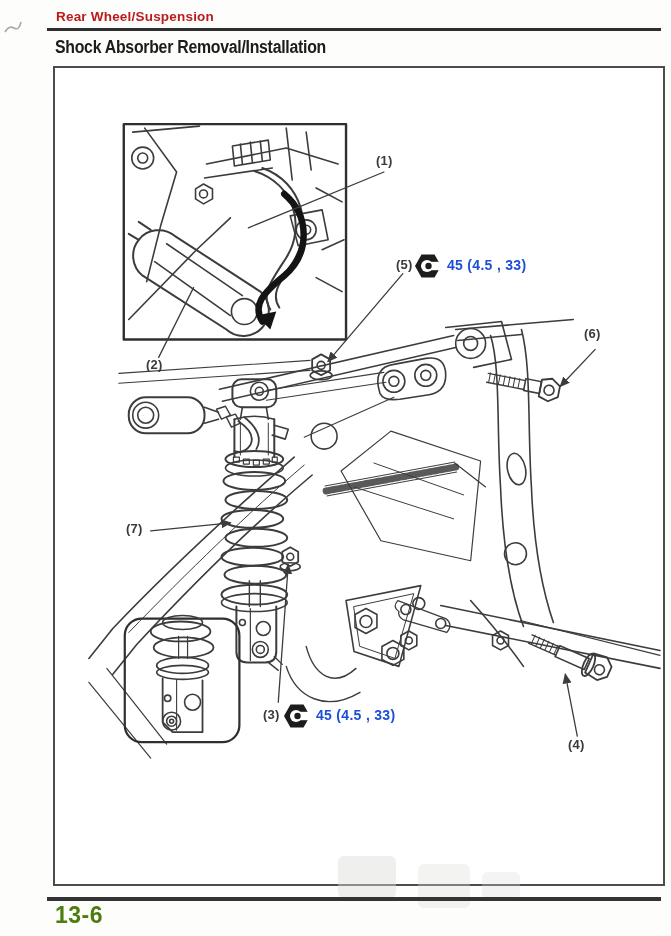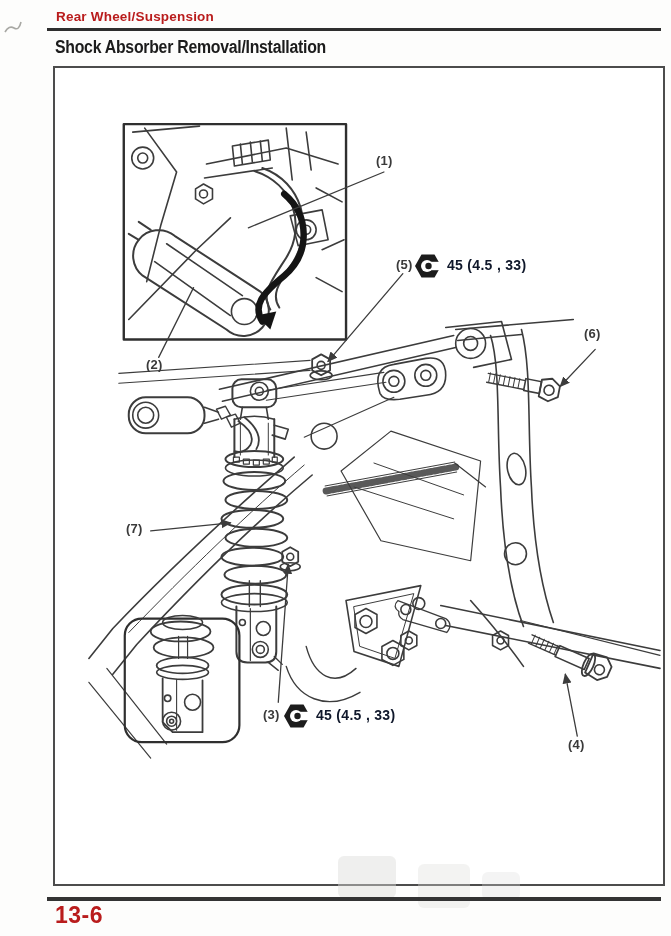--- a/index.html
+++ b/index.html
@@ -26,28 +26,28 @@
     left:53px;top:66px;width:608px;height:816px;
     border:2px solid #4c4c4c;background:#fff;
   }
   .diagram-frame svg{position:absolute;left:0;top:0;}
   
   .callout{
     position:absolute;font-size:13px;font-weight:600;color:#3a3a3a;
     letter-spacing:.2px;white-space:nowrap;
   }
   .torque-value{
-    position:absolute;font-size:14px;font-weight:bold;color:#0f172a;
+    position:absolute;font-size:14px;font-weight:bold;color:#1d4ed8;
     letter-spacing:.3px;white-space:nowrap;
   }
   .torque-icon{position:absolute;width:28px;height:30px;}
   
   .footer-rule{left:47px;top:897px;width:614px;height:4px;background:#333;}
   .page-number{
-    left:55px;top:902px;font-size:23px;font-weight:bold;color:#b91c1c;
+    left:55px;top:902px;font-size:23px;font-weight:bold;color:#4d7c0f;
     letter-spacing:.5px;
   }
   .scan-artifact{position:absolute;background:#dcdcda;border-radius:6px;opacity:.45;}
   .pencil-mark{left:2px;top:12px;width:22px;height:26px;}
 </style>
 </head>
 <body>
 
 <svg class="abs pencil-mark" viewBox="0 0 22 26">
   <path d="M3,20 q4,-7 9,-4 t7,-6" stroke="#a8a8a4" stroke-width="1.6" fill="none"></path>

